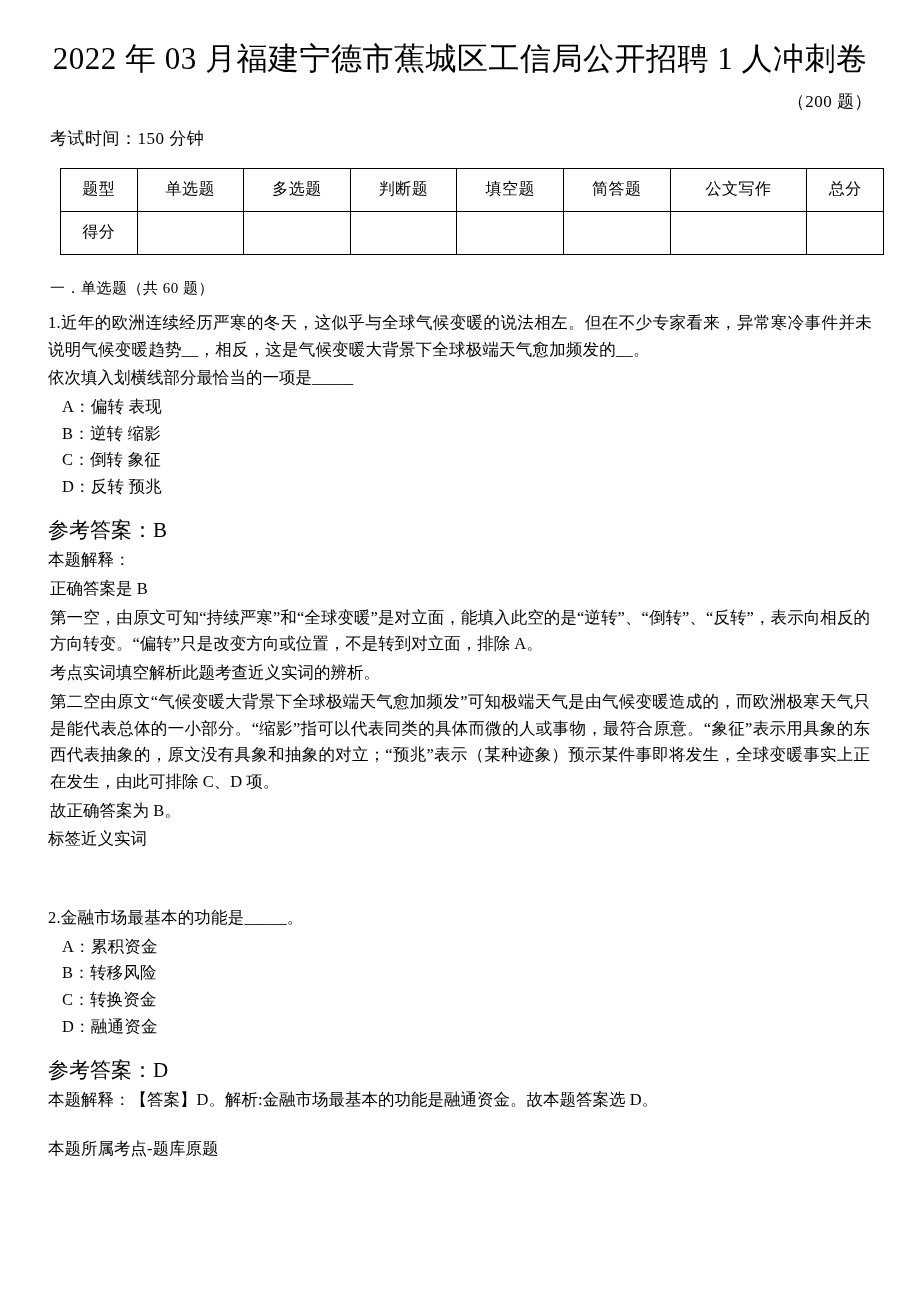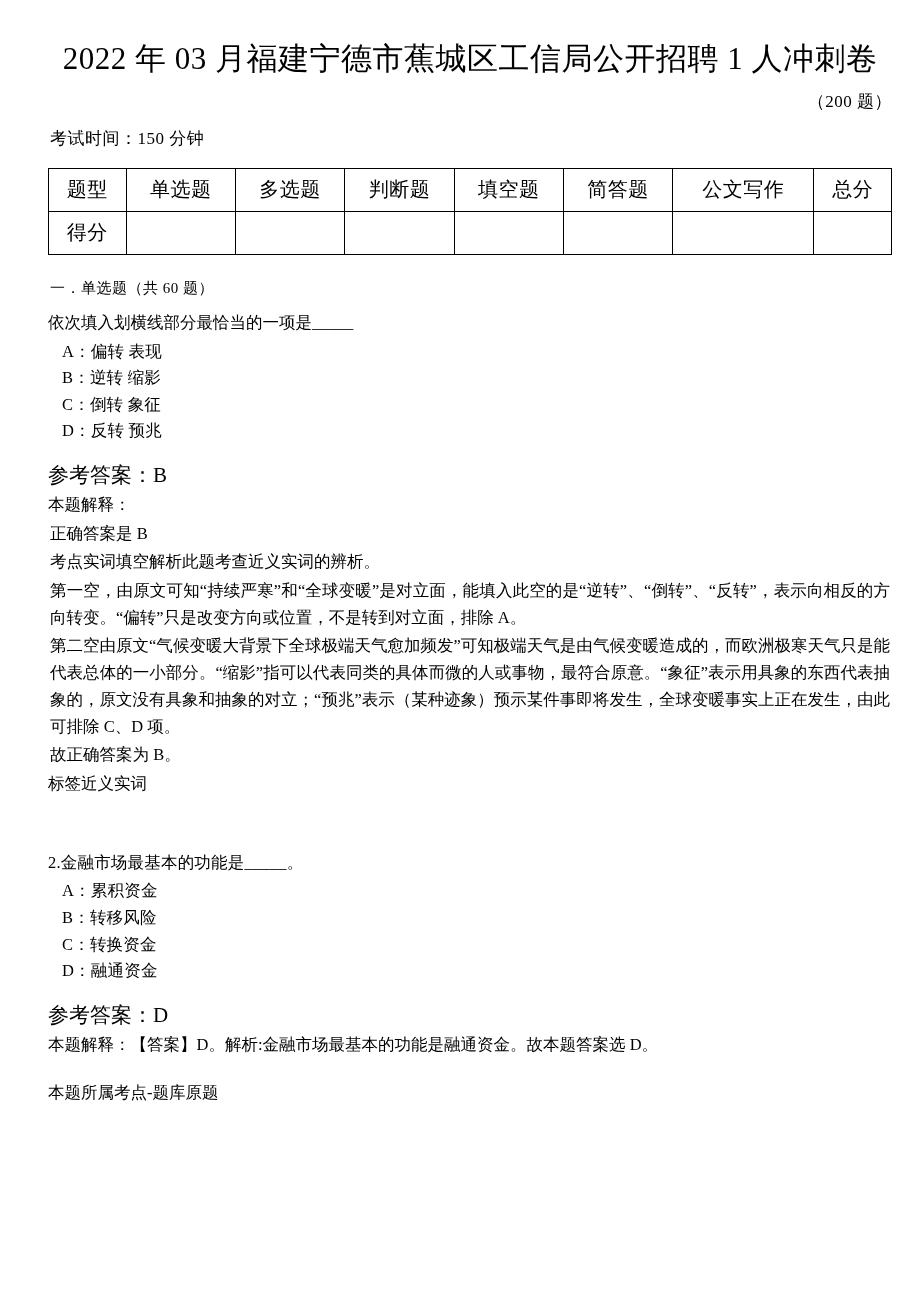--- a/index.html
+++ b/index.html
@@ -10,21 +10,21 @@
   body {
     width: 920px;
     min-height: 1302px;
     font-family: "Liberation Serif", "DejaVu Serif", serif;
     color: #000000;
   }
   .page {
     width: 920px;
     min-height: 1302px;
     box-sizing: border-box;
-    padding: 38px 28px 20px 48px;
+    padding: 38px 48px 20px 48px;
     position: relative;
   }
   .doc-title {
     font-family: "Liberation Serif", "DejaVu Serif", serif;
     font-size: 31px;
     line-height: 1.35;
     text-align: center;
     font-weight: normal;
     margin: 0 0 4px 0;
     letter-spacing: 0.5px;
@@ -36,22 +36,22 @@
     letter-spacing: 0.5px;
   }
   .exam-time {
     font-size: 17px;
     margin: 14px 0 18px 2px;
     letter-spacing: 0.5px;
   }
   table.score-table {
     border-collapse: collapse;
     width: 100%;
-    margin: 0 0 24px 0;
-    font-size: 20px;
+    margin: 0 0 24px 12px;
+    font-size: 16px;
   }
   table.score-table td {
     border: 1px solid #000;
     height: 38px;
     text-align: center;
     vertical-align: middle;
     padding: 2px 4px;
     letter-spacing: 0.5px;
   }
   table.score-table td.head {
@@ -138,30 +138,31 @@
       <td></td>
       <td></td>
       <td></td>
     </tr>
   </tbody>
     </table>
 
   <div class="section-head">一．单选题（共 60 题）</div>
 
   <div class="q-block">
+    <div class="q-stem">1.近年的欧洲连续经历严寒的冬天，这似乎与全球气候变暖的说法相左。但在不少专家看来，异常寒冷事件并未说明气候变暖趋势__，相反，这是气候变暖大背景下全球极端天气愈加频发的__。</div>
     <div class="q-sub">依次填入划横线部分最恰当的一项是_____</div>
     <div class="opt">A：偏转 表现</div>
     <div class="opt">B：逆转 缩影</div>
     <div class="opt">C：倒转 象征</div>
     <div class="opt">D：反转 预兆</div>
     <div class="ans-line">参考答案：B</div>
     <div class="exp-line">本题解释：</div>
     <div class="exp-para">正确答案是 B</div>
+    <div class="exp-para">第一空，由原文可知“持续严寒”和“全球变暖”是对立面，能填入此空的是“逆转”、“倒转”、“反转”，表示向相反的方向转变。“偏转”只是改变方向或位置，不是转到对立面，排除 A。</div>
     <div class="exp-para">考点实词填空解析此题考查近义实词的辨析。</div>
-    <div class="exp-para">第一空，由原文可知“持续严寒”和“全球变暖”是对立面，能填入此空的是“逆转”、“倒转”、“反转”，表示向相反的方向转变。“偏转”只是改变方向或位置，不是转到对立面，排除 A。</div>
     <div class="exp-para">第二空由原文“气候变暖大背景下全球极端天气愈加频发”可知极端天气是由气候变暖造成的，而欧洲极寒天气只是能代表总体的一小部分。“缩影”指可以代表同类的具体而微的人或事物，最符合原意。“象征”表示用具象的东西代表抽象的，原文没有具象和抽象的对立；“预兆”表示（某种迹象）预示某件事即将发生，全球变暖事实上正在发生，由此可排除 C、D 项。</div>
     <div class="exp-para">故正确答案为 B。</div>
     <div class="tag-line">标签近义实词</div>
   </div>
 
   <div class="gap-lg"></div>
 
   <div class="q-block">
     <div class="q-stem">2.金融市场最基本的功能是_____。</div>
     <div class="opt">A：累积资金</div>

